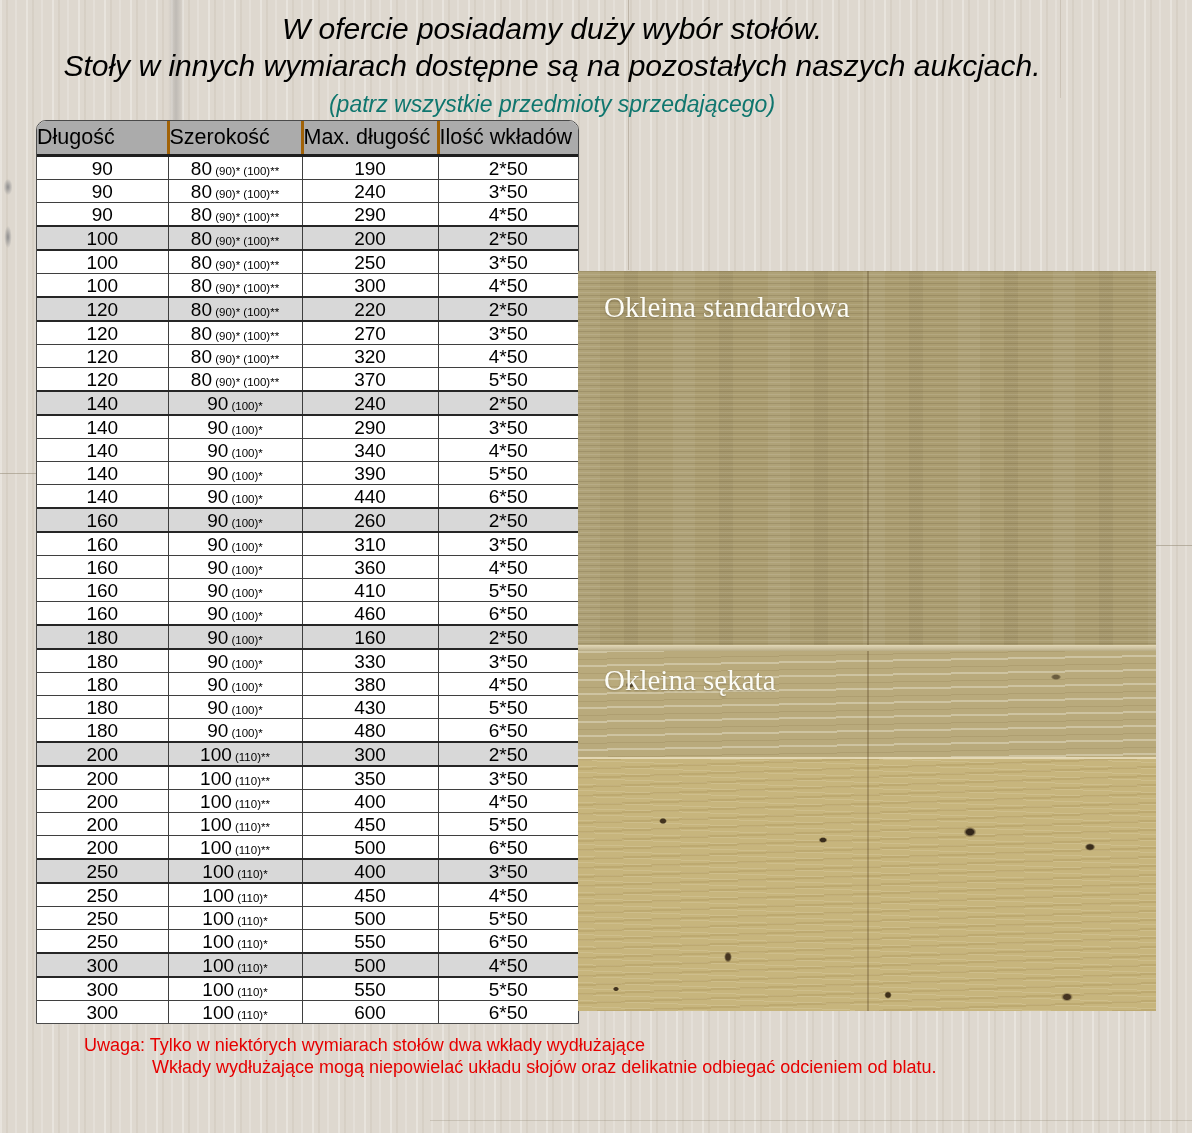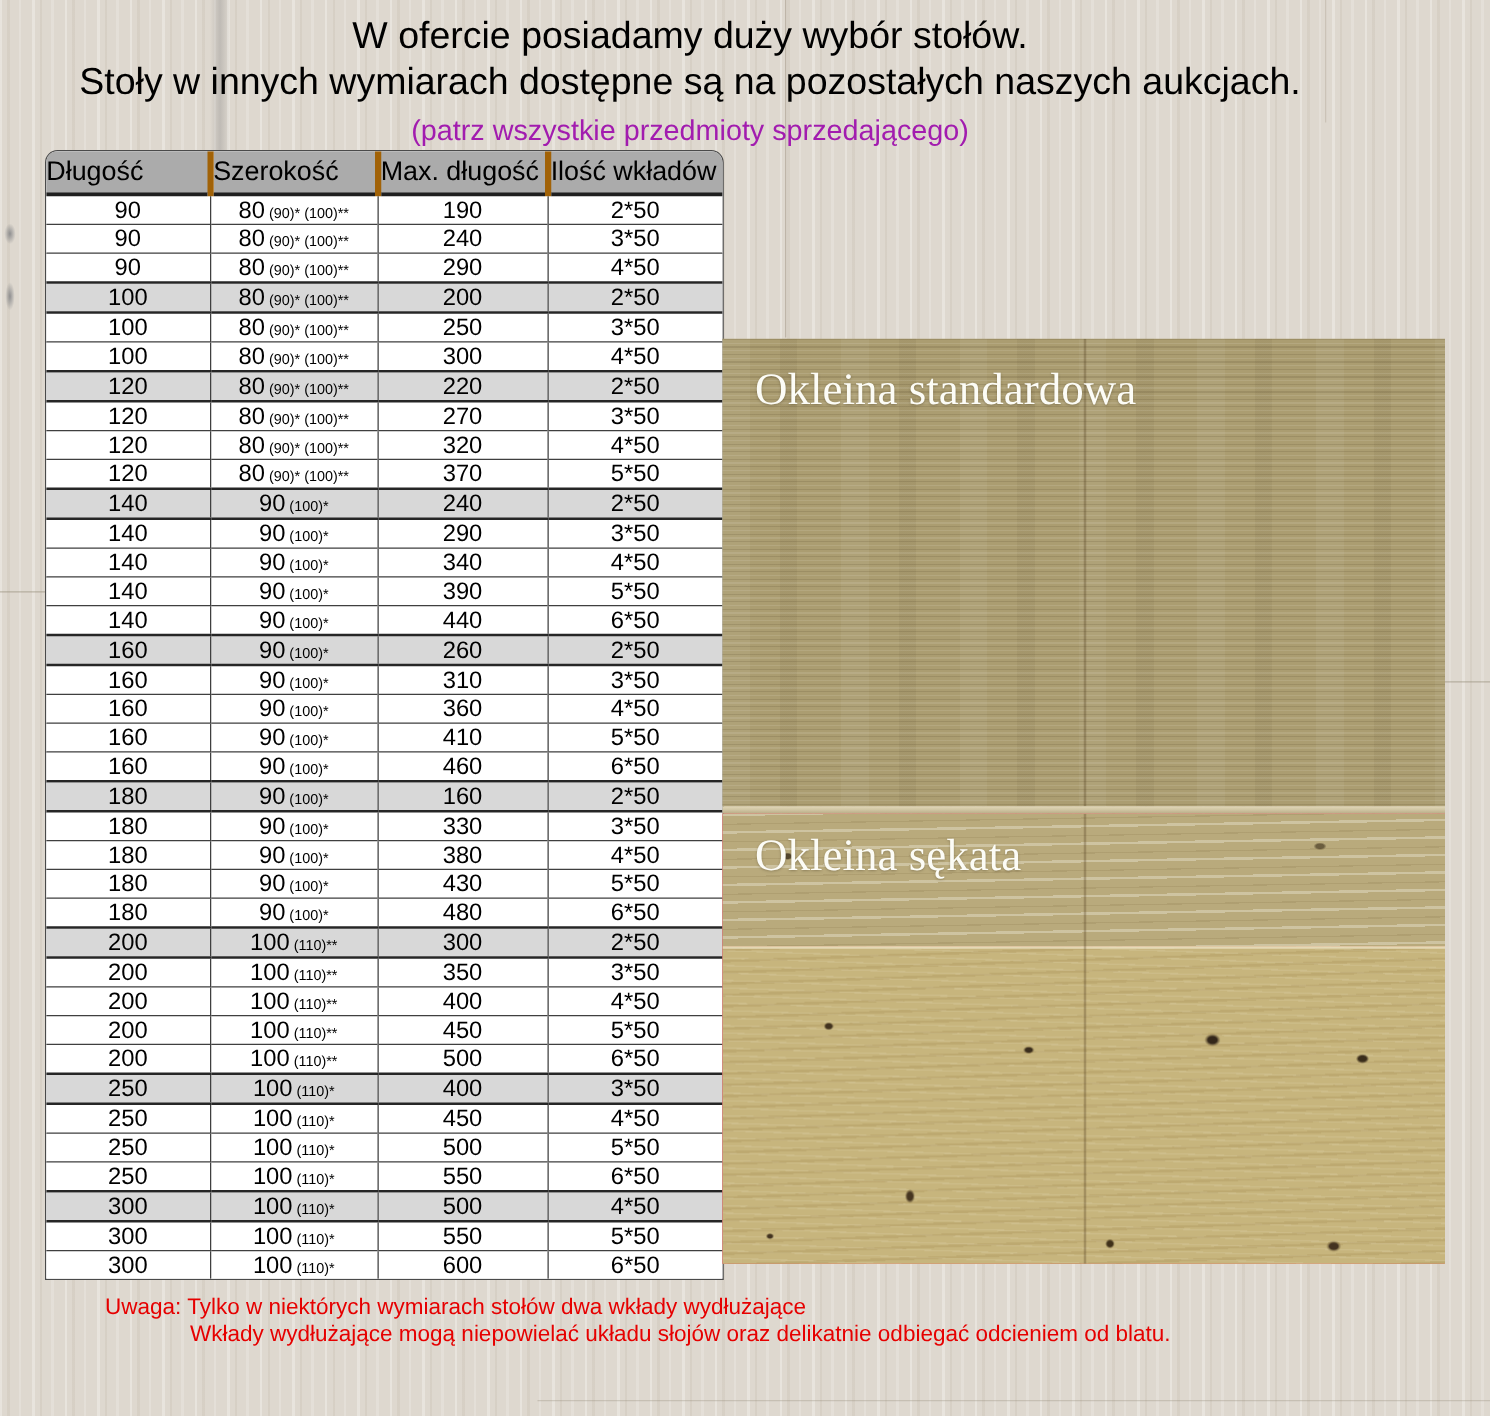--- a/index.html
+++ b/index.html
@@ -13,37 +13,37 @@
         rgba(150,135,110,0.10) 6px 8px, rgba(255,255,255,0) 8px 15px,
         rgba(255,255,255,0.18) 15px 17px, rgba(255,255,255,0) 17px 26px);
   }
   
   .seam-h{position:absolute;height:1px;background:rgba(150,140,120,0.55);}
   .seam-v{position:absolute;width:1px;background:rgba(150,140,120,0.45);}
   .streak{position:absolute;background:linear-gradient(90deg,transparent,rgba(120,120,122,0.30),transparent);}
   .edgemark{position:absolute;border-radius:50%;background:radial-gradient(ellipse closest-side,rgba(80,85,95,0.55),rgba(80,85,95,0) 75%);}
 
   
-  .titleblock{position:absolute;left:0;top:10px;width:1104px;text-align:center;color:#000;}
+  .titleblock{position:absolute;left:0;top:10px;width:1104px;text-align:center;color:#000;font-style:italic;}
   .title-line{font-size:30px;line-height:37px;white-space:nowrap;}
-  .title-note{font-size:23px;line-height:28px;color:#a21caf;margin-top:6px;}
+  .title-note{font-size:23px;line-height:28px;color:#0f766e;margin-top:6px;}
 
   
   .tablewrap{
     position:absolute;left:36px;top:120px;width:541px;
     border:1px solid #4a4a4a;border-radius:10px 10px 0 0;overflow:hidden;
     background:#fff;
   }
   table.sizes{border-collapse:collapse;table-layout:fixed;width:541px;}
   table.sizes th{
     height:33px;background:#ababab;font-weight:normal;font-size:21.5px;
     text-align:left;vertical-align:middle;white-space:nowrap;
     border-bottom:3px solid #1f1f1f;padding:0;overflow:hidden;
   }
-  table.sizes th + th{border-left:5px solid #a16207;}
+  table.sizes th + th{border-left:3px solid #a16207;}
   table.sizes td{
     height:22px;padding:0;text-align:center;vertical-align:middle;
     border-left:1px solid #3f3f3f;border-top:1px solid #3f3f3f;
     background:#fff;font-size:19px;line-height:1;white-space:nowrap;overflow:hidden;
   }
   table.sizes td:first-child{border-left:none;}
   table.sizes tr.shaded td{background:#d8d8d8;border-top:2px solid #262626;border-bottom:2px solid #262626;}
   .w-big{font-size:19px;}
   .w-small{font-size:11.5px;}
 
@@ -84,21 +84,21 @@
       radial-gradient(ellipse 8px 6px at 489px 238px, #443321 0 42%, rgba(80,62,32,0.4) 58%, rgba(0,0,0,0) 76%),
       radial-gradient(ellipse 4px 3px at 38px 230px, #42331f 0 50%, rgba(0,0,0,0) 78%),
       repeating-linear-gradient(178deg,
         rgba(150,122,62,0.20) 0 2px, rgba(0,0,0,0) 2px 9px),
       repeating-linear-gradient(2deg,
         rgba(255,255,245,0.12) 0 1px, rgba(0,0,0,0) 1px 6px);
   }
   .vseam{position:absolute;top:0;left:50%;width:2px;height:100%;background:rgba(80,60,30,0.30);}
   .photo-label{
     position:absolute;left:26px;color:#fcfcf6;
-    font-family:"Liberation Serif",serif;font-size:36px;line-height:1.1;
+    font-family:"Liberation Serif",serif;font-size:29px;line-height:1.1;
     text-shadow:0 1px 2px rgba(60,50,30,0.35);white-space:nowrap;
   }
   .label-standard{top:21px;}
   .label-knotty{top:14px;}
 
   
   .footnote{position:absolute;left:60px;top:1034px;color:#e60000;font-size:18px;line-height:22px;margin-left:24px;}
   .footnote .indent{padding-left:68px;}
 </style>
 </head>

